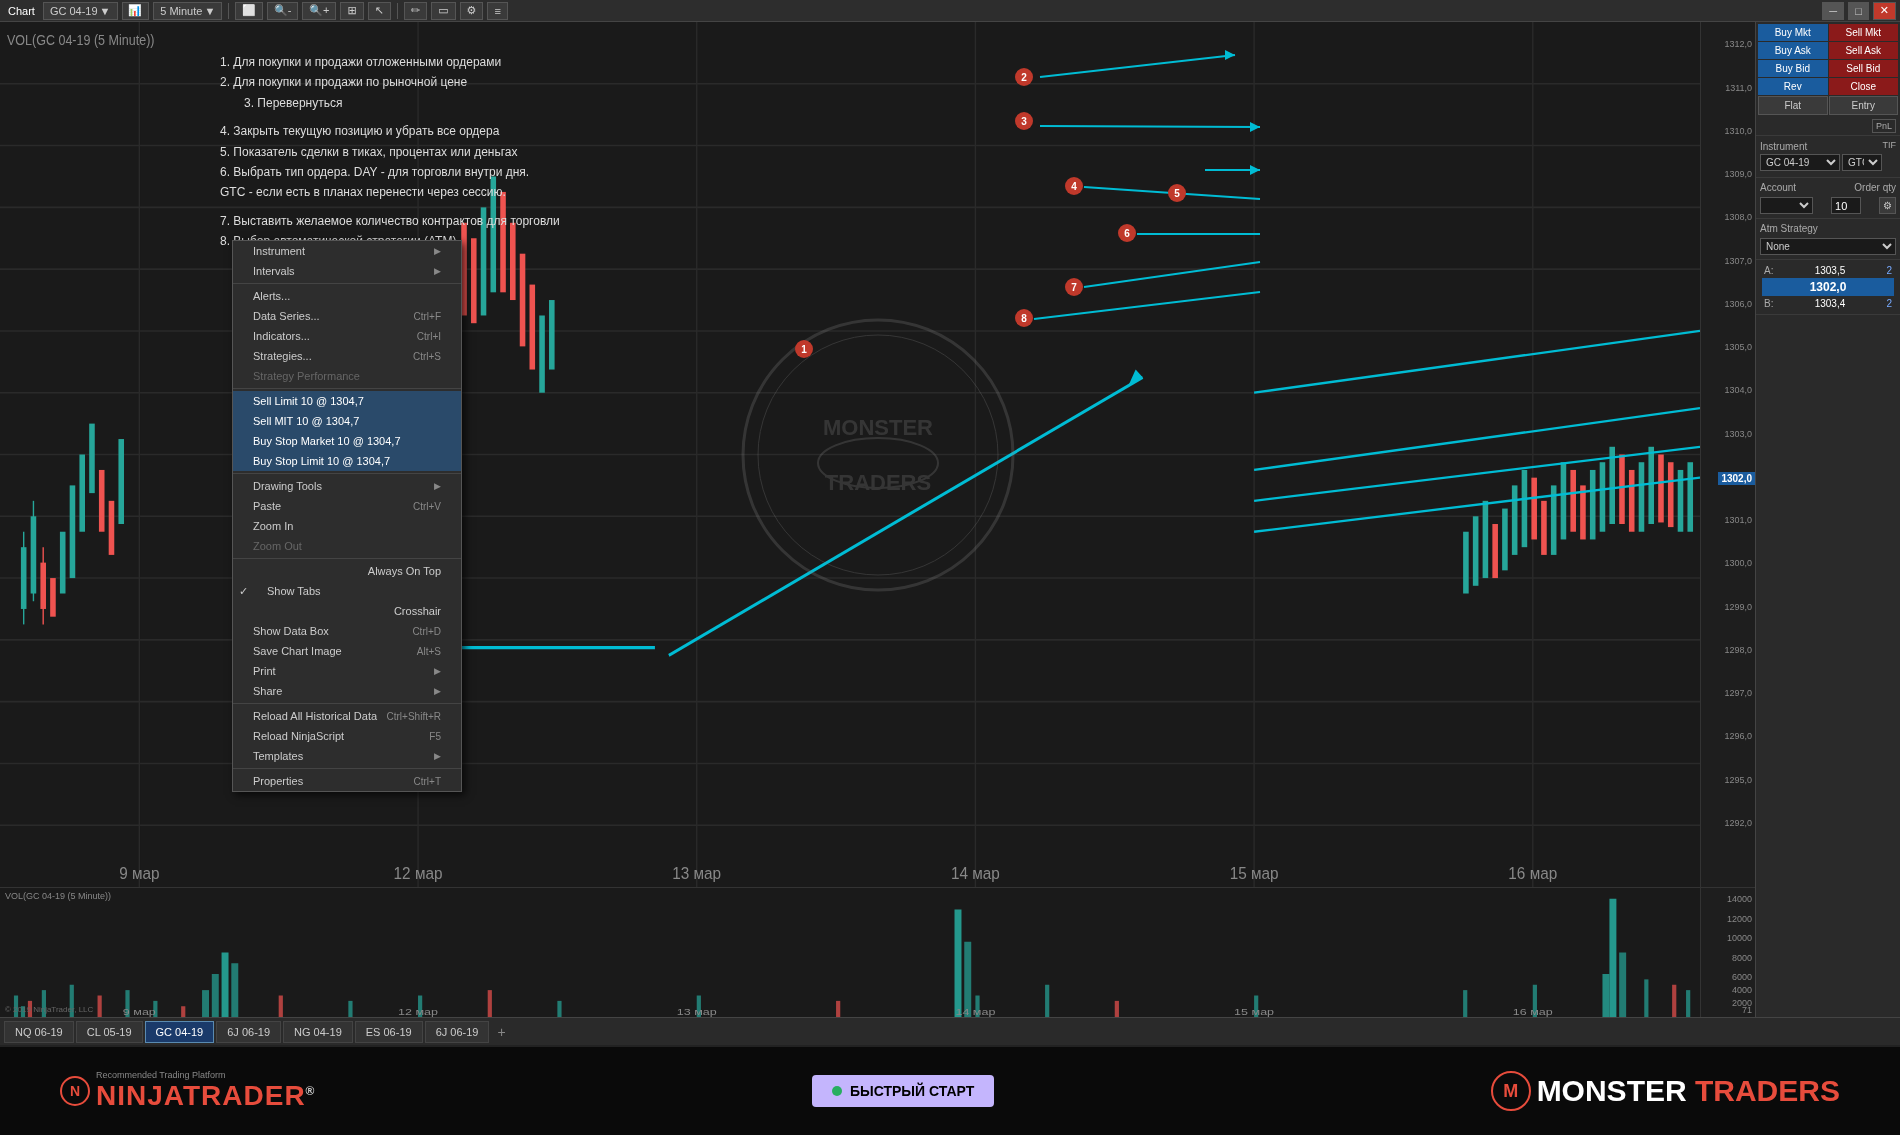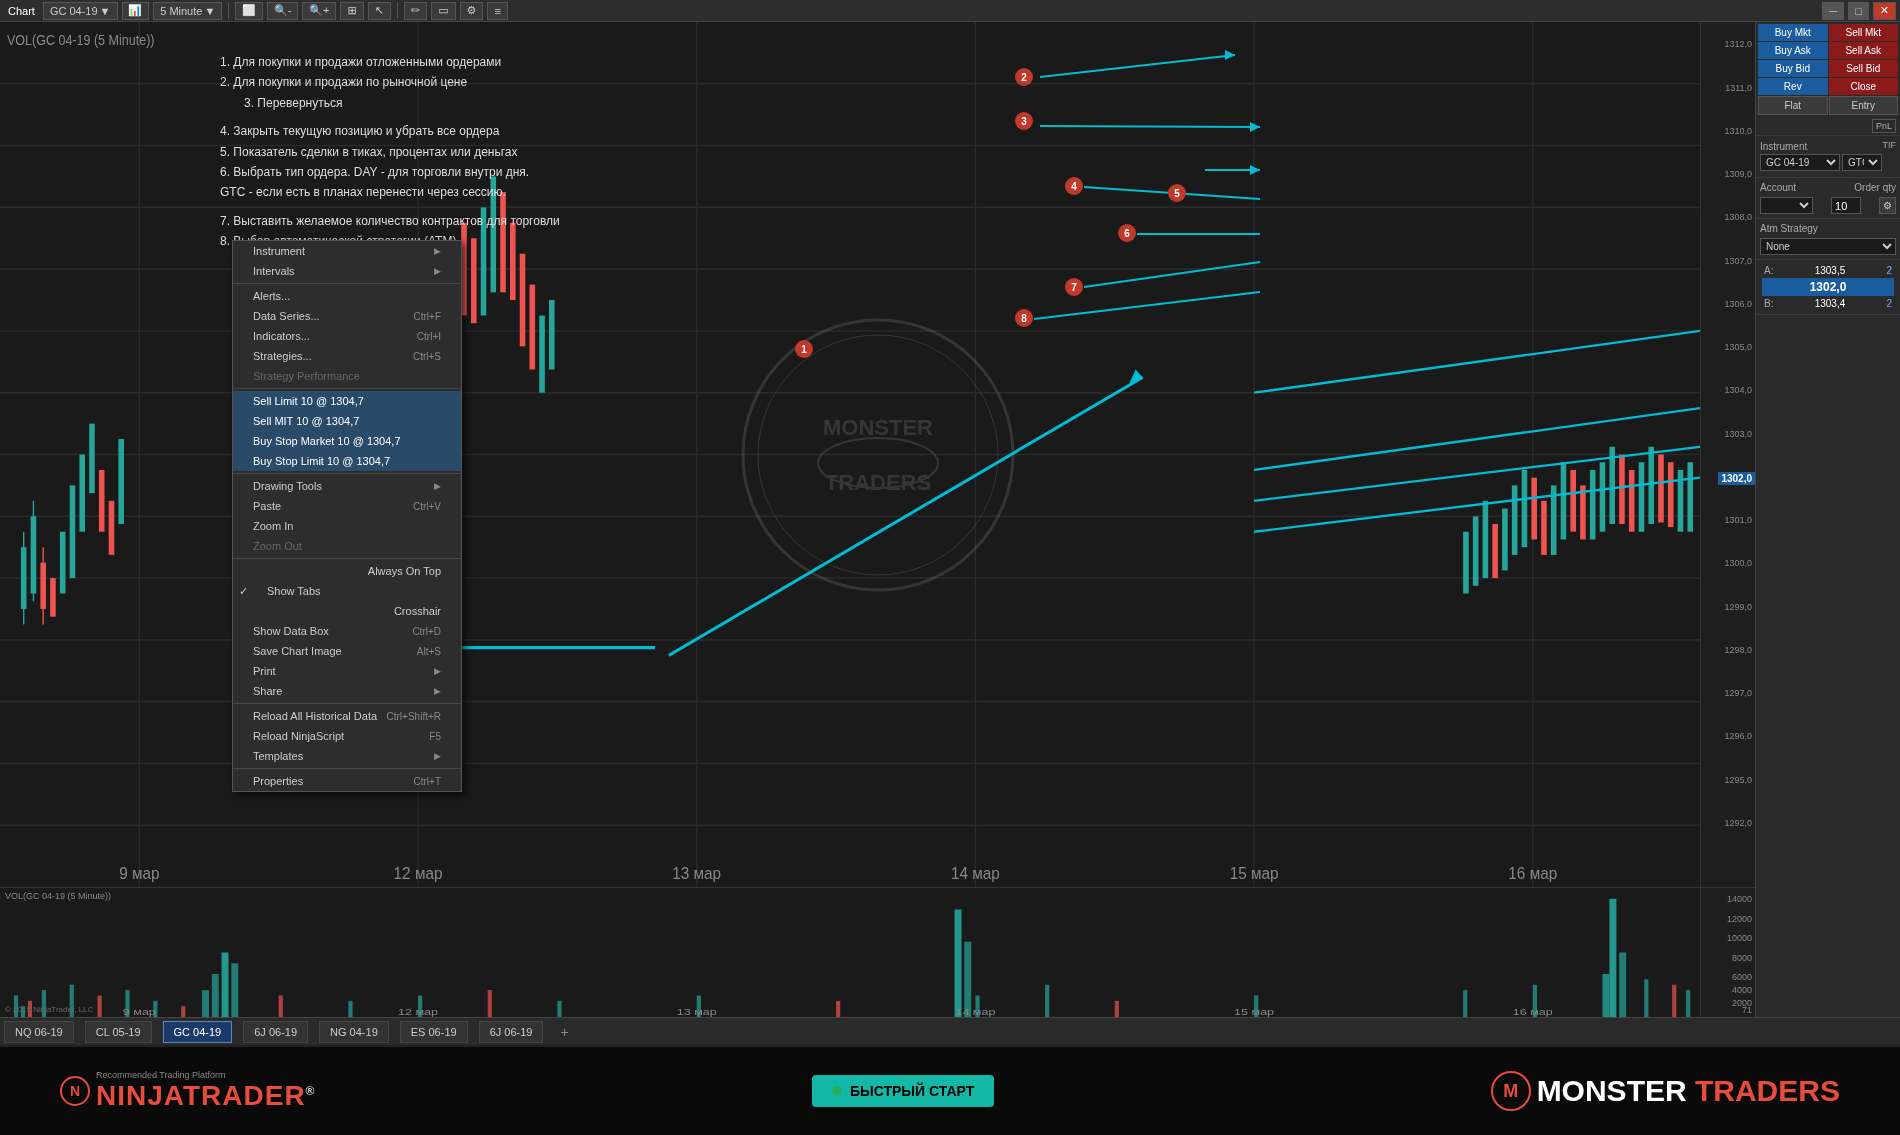--- a/index.html
+++ b/index.html
@@ -78,21 +78,21 @@
     }
 
     
     .text-annotation {
       position: absolute; color: #ddd; font-size: 12px; z-index: 40; line-height: 1.6;
     }
 
     
     #bottom-tabs {
       height: 28px; background: #2a2a2a; border-top: 1px solid #444;
-      display: flex; align-items: center; padding: 0 4px; gap: 11px;
+      display: flex; align-items: center; padding: 0 4px; gap: 2px;
     }
     .tab-item {
       padding: 3px 10px; font-size: 11px; color: #ccc; cursor: pointer;
       border: 1px solid #444; background: #333; height: 22px;
       display: flex; align-items: center;
     }
     .tab-item.active { background: #1a3a6a; color: #fff; border-color: #5a8ab0; }
     .tab-add { padding: 3px 6px; font-size: 14px; color: #888; cursor: pointer; }
 
     
@@ -100,21 +100,21 @@
       height: 90px; background: #0a0a0a; border-top: 2px solid #222;
       display: flex; align-items: center; justify-content: space-between;
       padding: 0 60px;
     }
     .footer-ninja { display: flex; flex-direction: column; align-items: flex-start; }
     .footer-ninja-sub { font-size: 9px; color: #888; }
     .footer-ninja-brand { font-size: 28px; font-weight: bold; color: #fff; letter-spacing: 1px; }
     .footer-ninja-brand span { color: #e74c3c; }
     .footer-center { display: flex; align-items: center; gap: 10px; }
     .footer-btn {
-      background: #14b8a6; color: #000; font-weight: bold; font-size: 14px;
+      background: #c4b5fd; color: #000; font-weight: bold; font-size: 14px;
       border: none; padding: 8px 20px; border-radius: 4px; cursor: pointer;
       display: flex; align-items: center; gap: 8px;
     }
     .footer-btn-dot { width: 10px; height: 10px; background: #27ae60; border-radius: 50%; }
     .footer-right { display: flex; align-items: center; gap: 6px; }
     .footer-monster-white { color: #fff; }
     .footer-monster-red { color: #e74c3c; }
 
     
     #chart-svg { position: absolute; inset: 0; width: 100%; height: 100%; }

